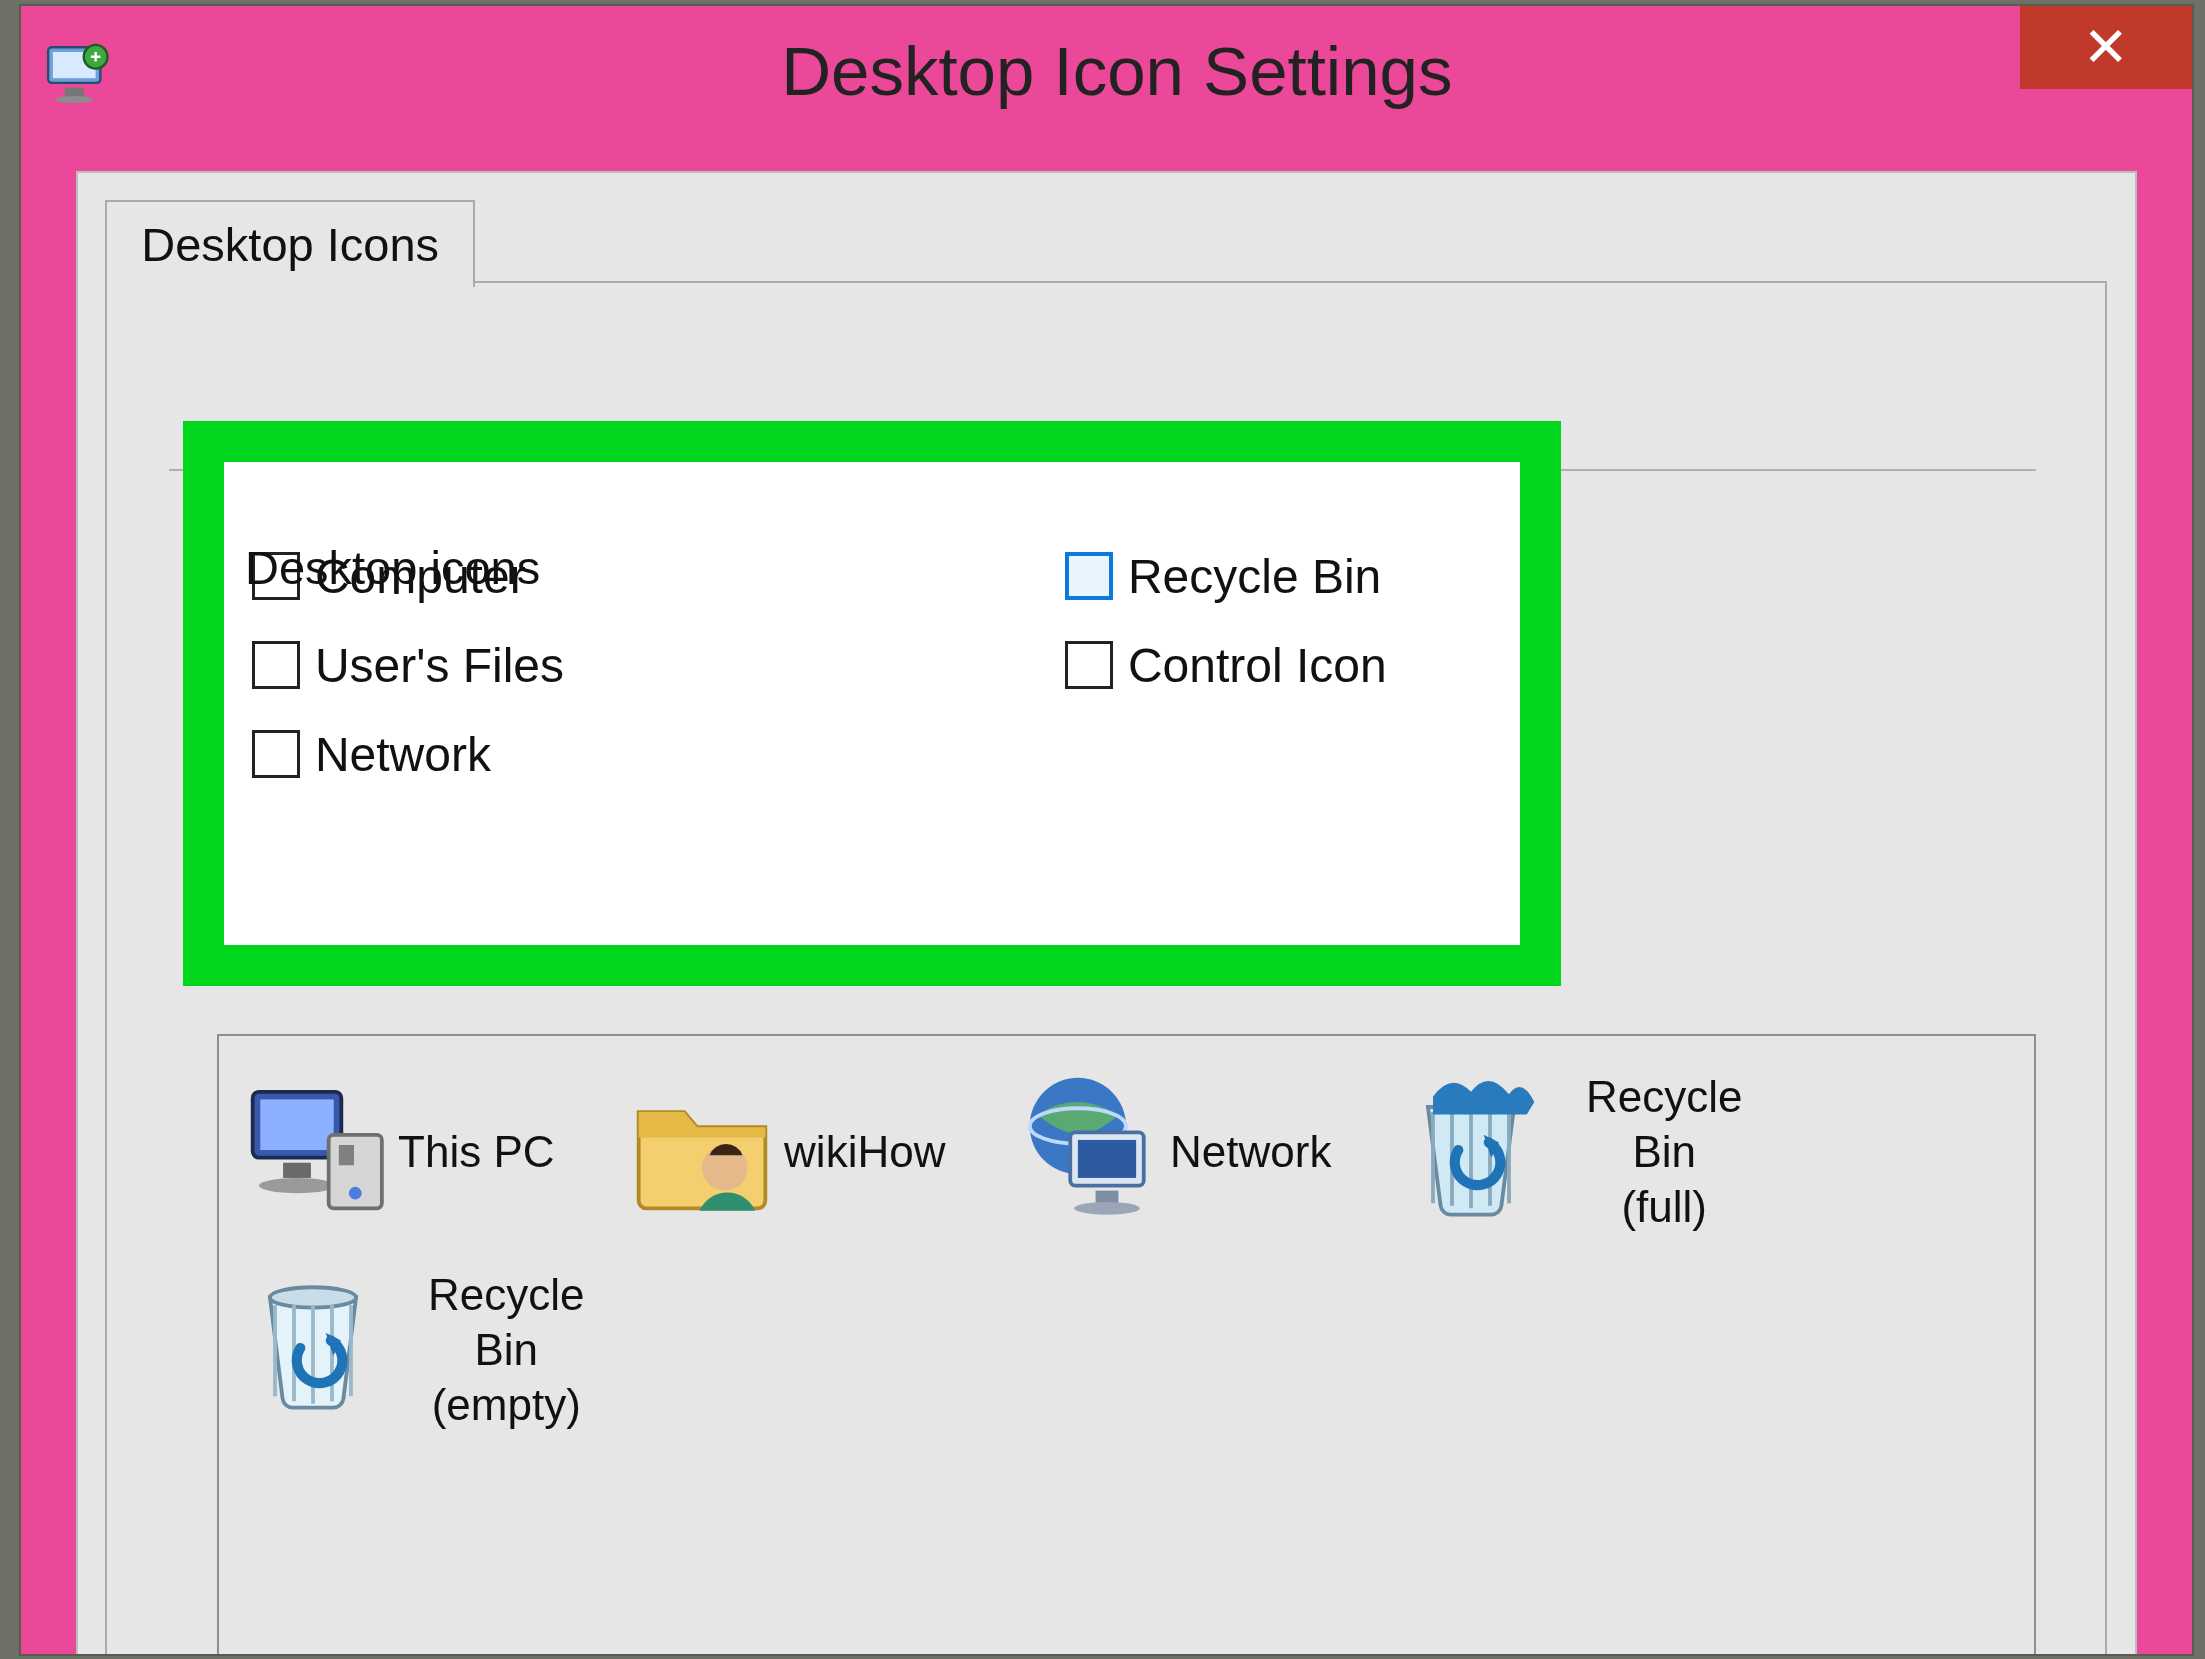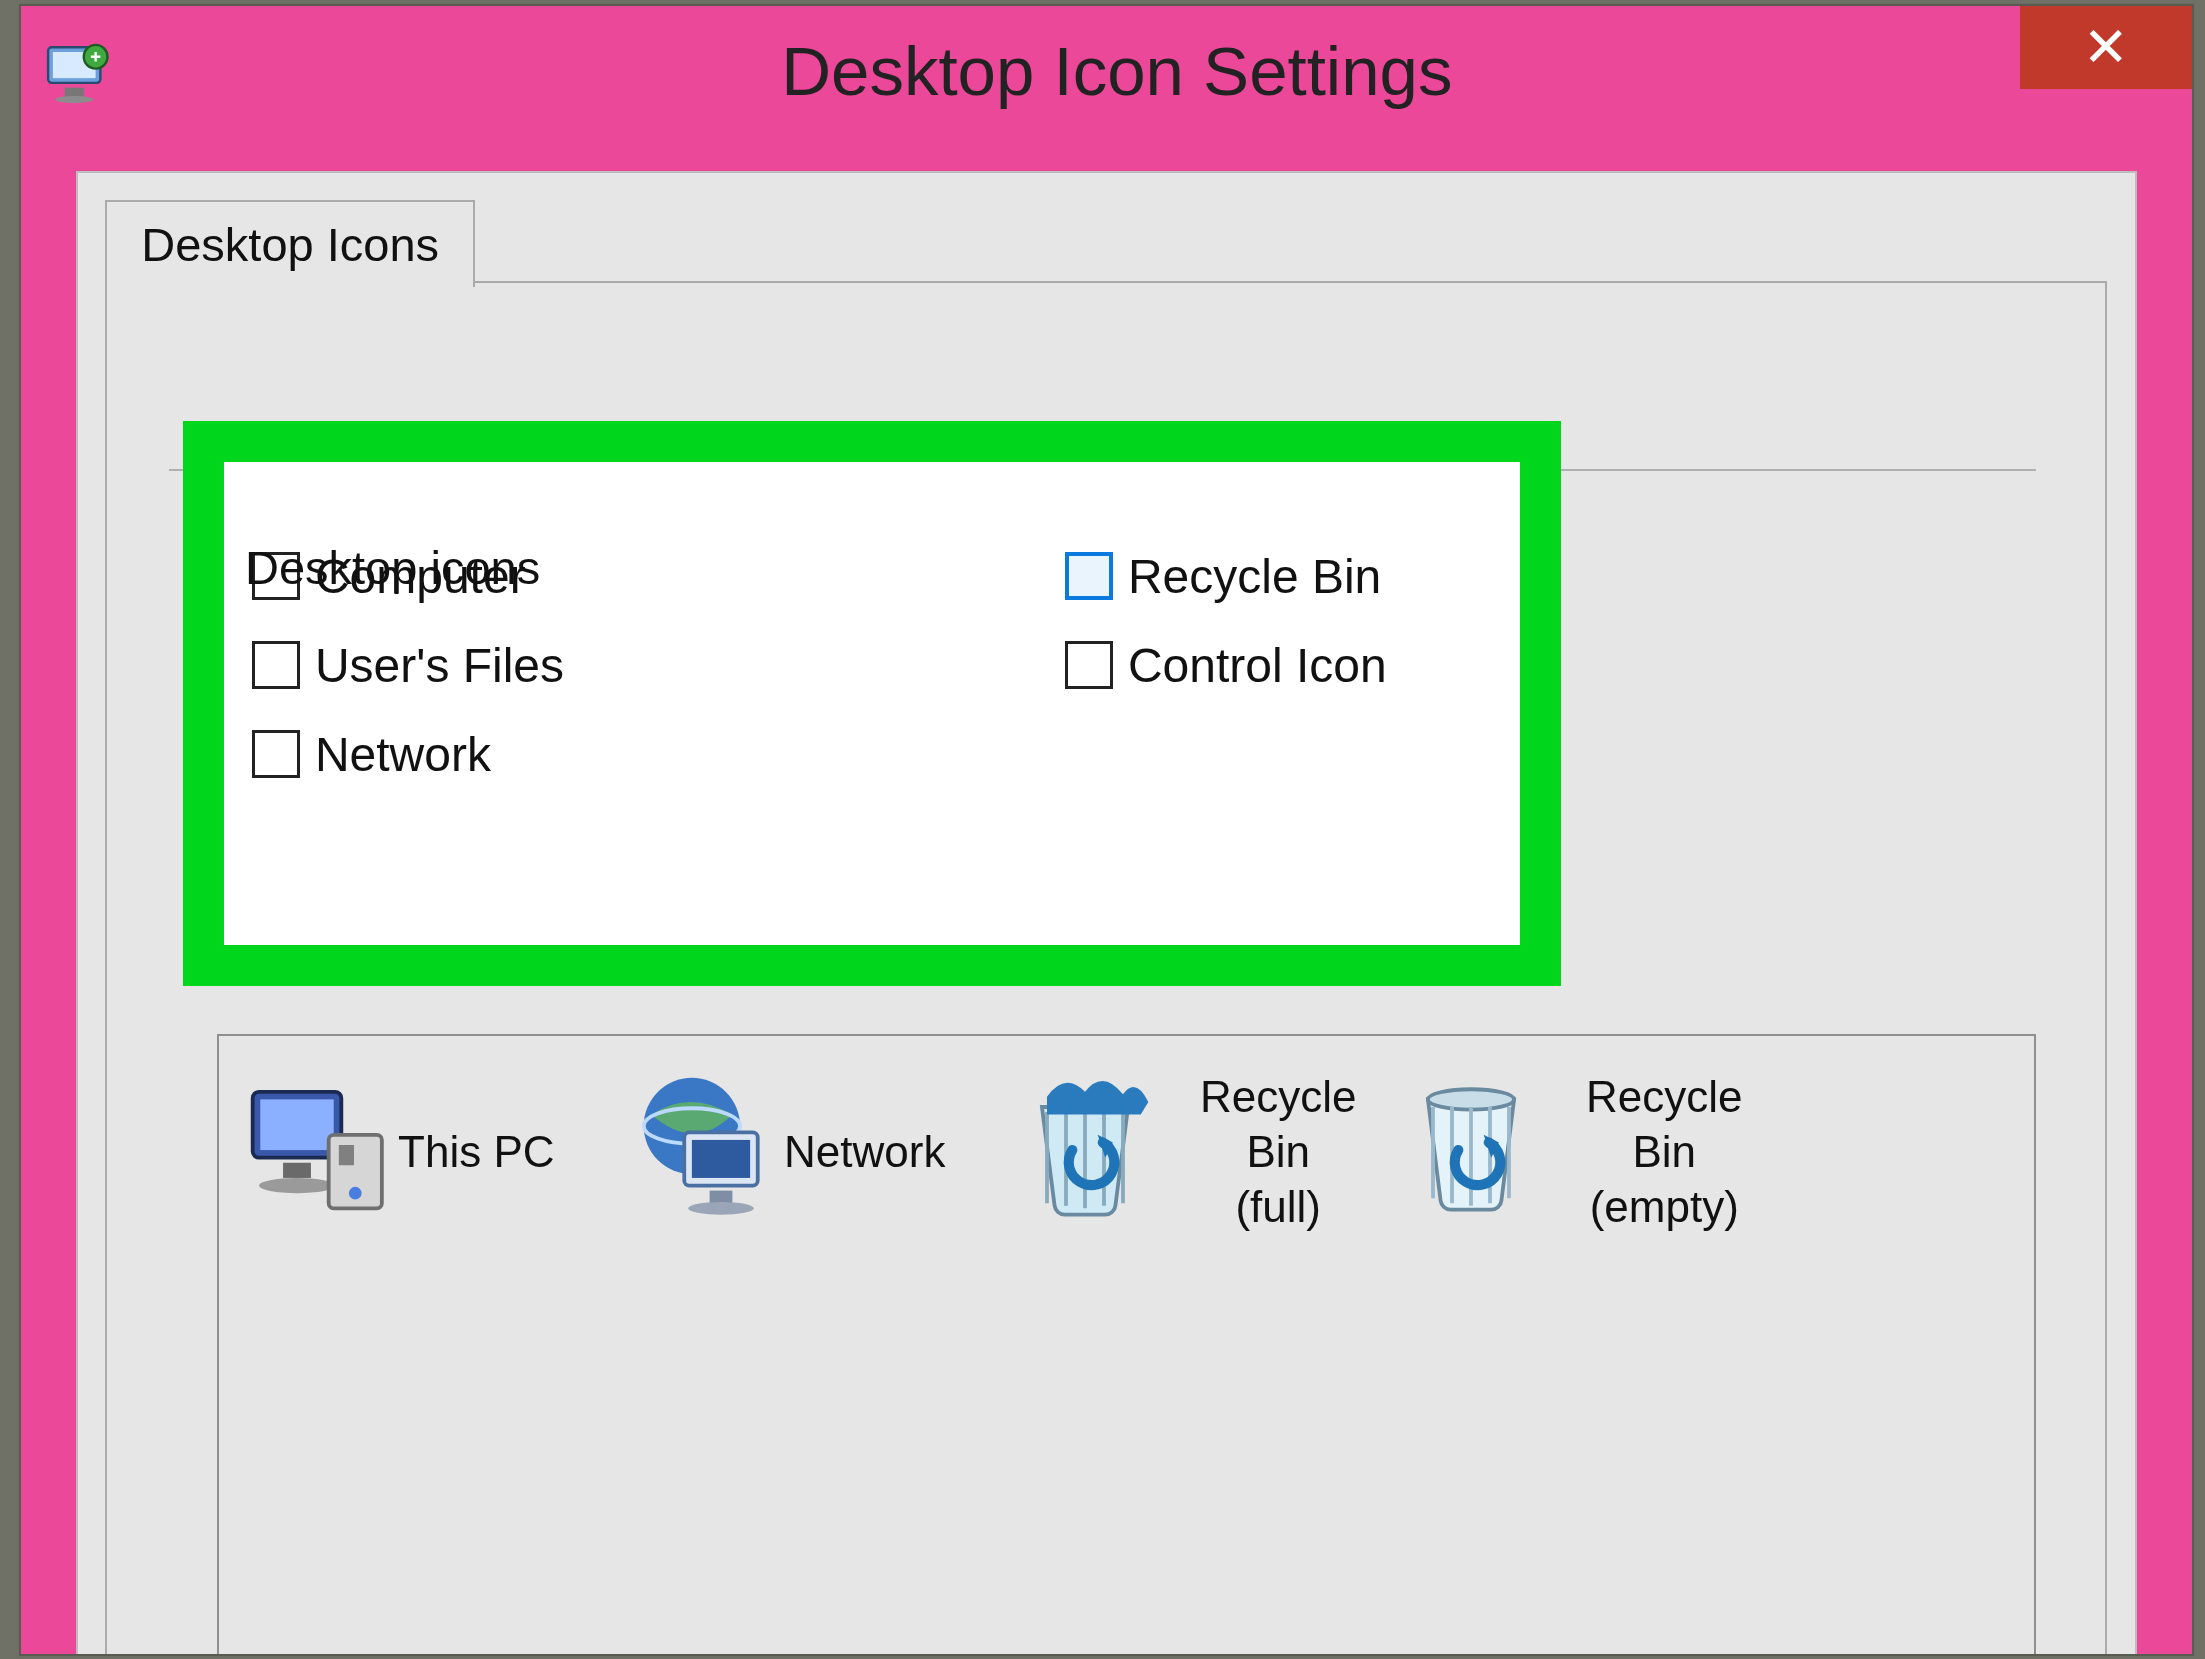--- a/index.html
+++ b/index.html
@@ -294,20 +294,32 @@
               <rect x="34" y="74" width="22" height="12" fill="#6a6a6a"></rect>
               <ellipse cx="45" cy="92" rx="30" ry="6" fill="#9a9a9a"></ellipse>
               <rect x="70" y="52" width="42" height="58" rx="4" fill="#d6d6d6" stroke="#6f6f6f" stroke-width="3"></rect>
               <rect x="78" y="60" width="12" height="16" fill="#808080"></rect>
               <circle cx="91" cy="98" r="5" fill="#4a7de0"></circle>
             </svg>
           </div>
           <div class="icon-lbl">This PC</div>
         </div>
 
+        <div class="icon-cell">
+          <div class="icon-img">
+            <svg viewBox="0 0 120 120" width="152" height="152">
+              <path d="M10 34 h36 l10 12 h54 v58 a6 6 0 0 1 -6 6 H16 a6 6 0 0 1 -6 -6 Z" fill="#f4cf6d" stroke="#b28a23" stroke-width="3"></path>
+              <path d="M10 34 h36 l10 12 h54 v8 H10 Z" fill="#e4b945"></path>
+              <circle cx="78" cy="78" r="18" fill="#e6b98a"></circle>
+              <path d="M58 112 a24 24 0 0 1 44 0 Z" fill="#2f8f6e"></path>
+              <path d="M66 68 a14 14 0 0 1 26 0" fill="#3a2418"></path>
+            </svg>
+          </div>
+          <div class="icon-lbl">wikiHow</div>
+        </div>
 
         <div class="icon-cell">
           <div class="icon-img">
             <svg viewBox="0 0 120 120" width="152" height="152">
               <circle cx="52" cy="45" r="38" fill="#3a78c6"></circle>
               <path d="M20 36 q30 -20 64 0 q-30 30 -64 0" fill="#5aa872"></path>
               <ellipse cx="52" cy="45" rx="38" ry="14" fill="none" stroke="#bcd9ff" stroke-width="3"></ellipse>
               <rect x="46" y="50" width="58" height="42" rx="4" fill="#dce6f2" stroke="#4a6fa3" stroke-width="3"></rect>
               <rect x="52" y="56" width="46" height="30" fill="#2e5aa0"></rect>
               <rect x="66" y="96" width="18" height="10" fill="#7f8ea5"></rect>

